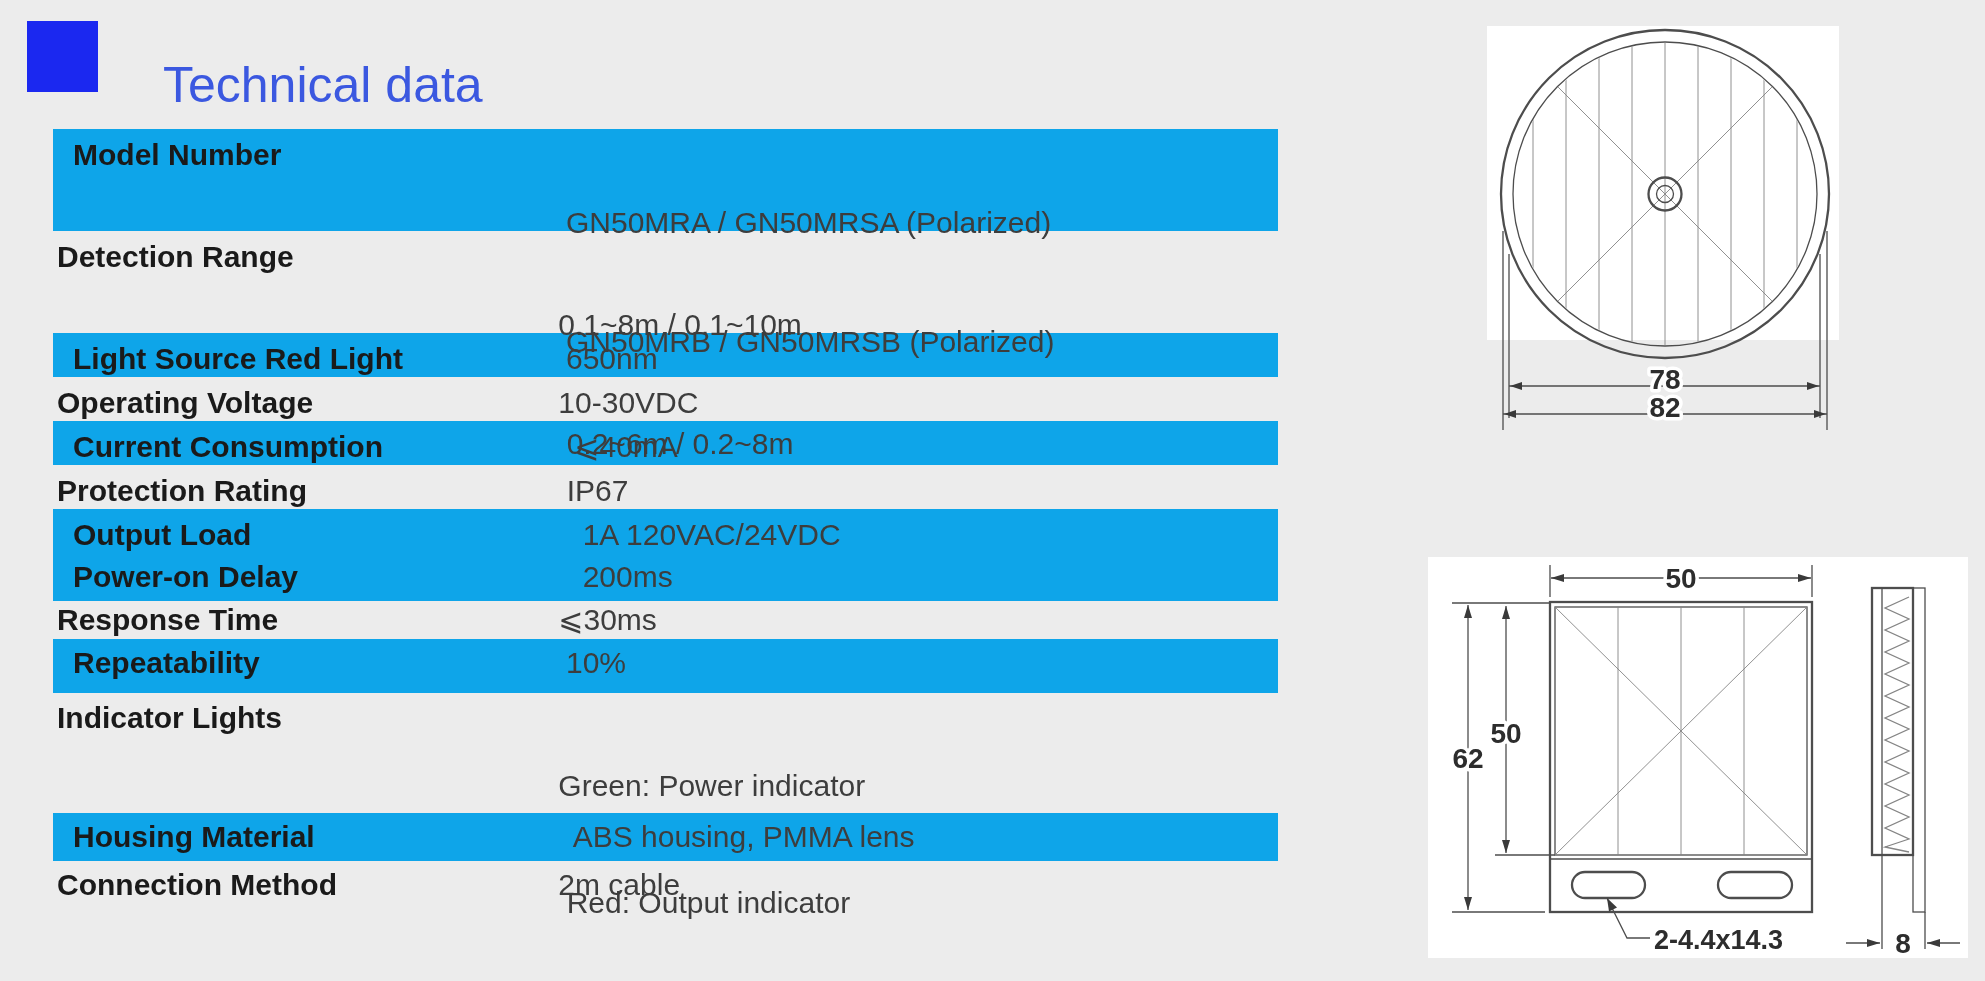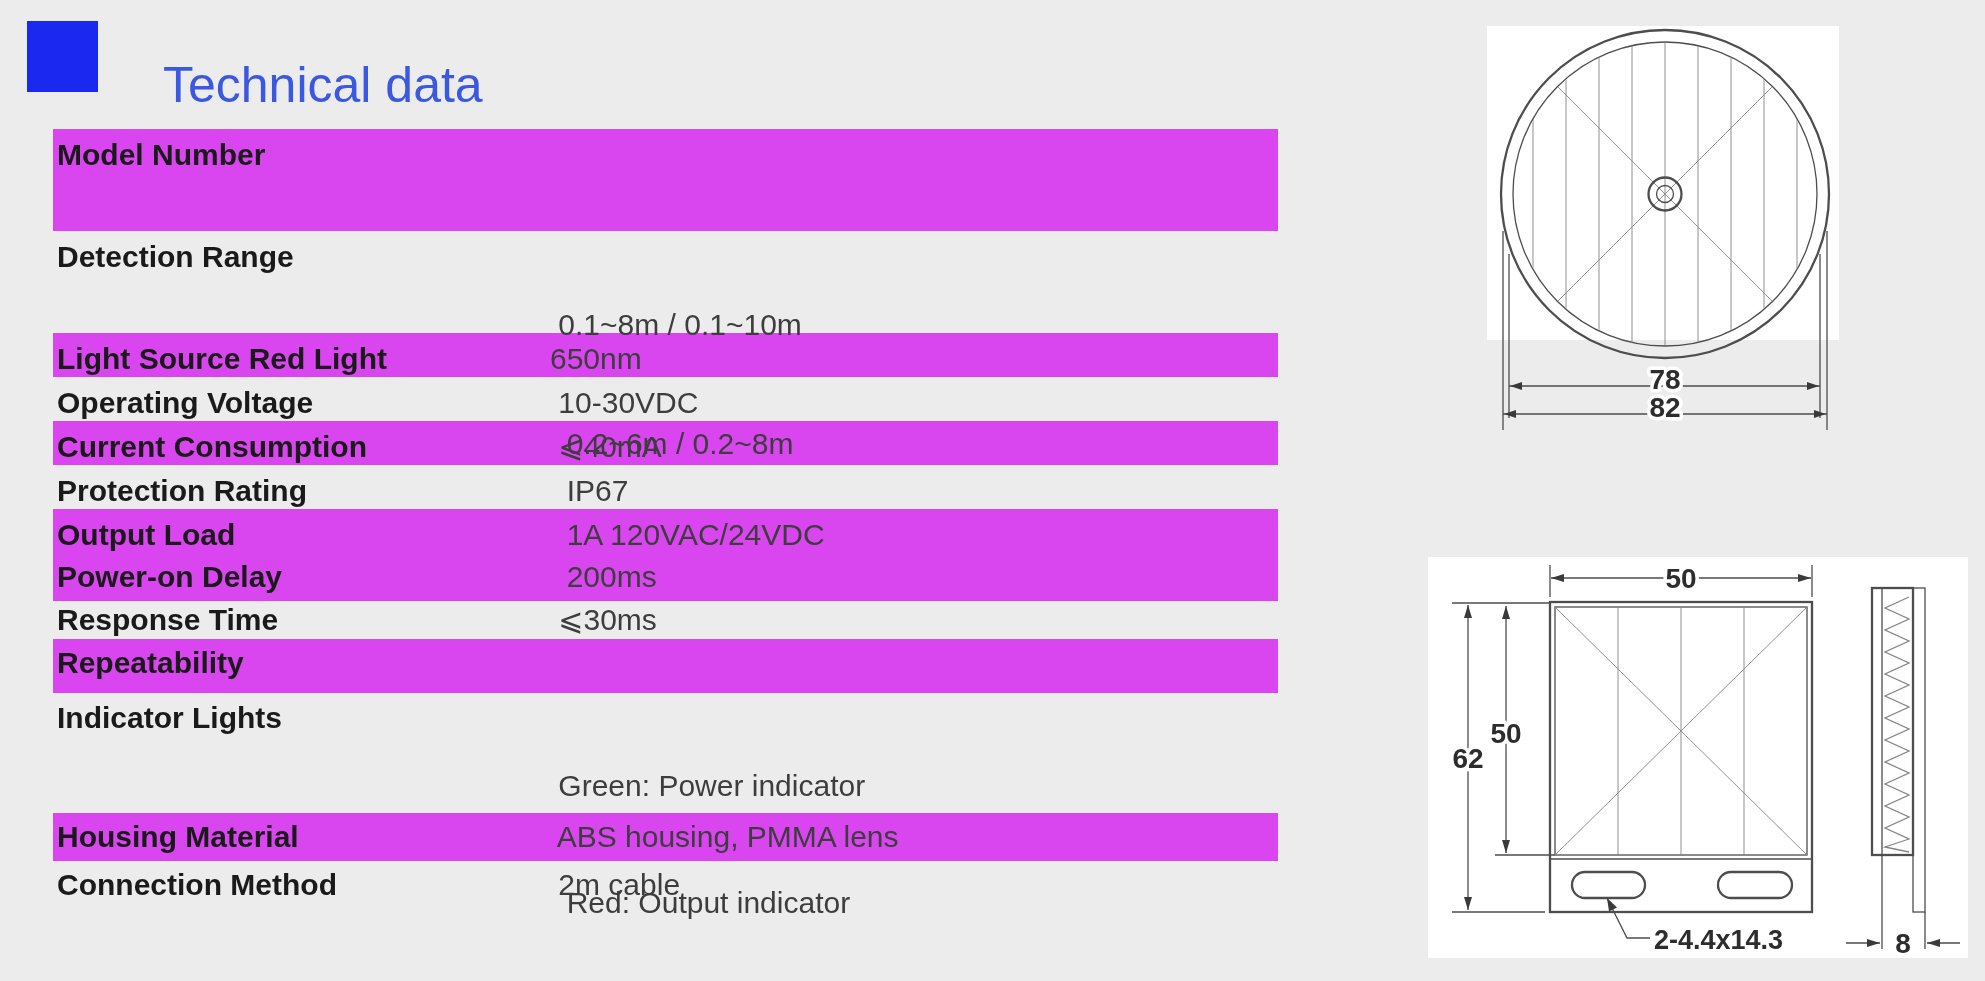--- a/index.html
+++ b/index.html
@@ -12,21 +12,21 @@
   }
   
   .accent-square{position:absolute;left:27px;top:21px;width:71px;height:71px;background:#1b28f0;}
   .page-title{
     position:absolute;left:163px;top:22px;
     font-size:50px;line-height:58px;font-weight:400;color:#3b58e0;
   }
   
   .spec-table{position:absolute;left:53px;top:129px;width:1225px;font-size:30px;}
   .row{display:flex;}
-  .gray{background:#d946ef;}
+  .gray{background:#0ea5e9;padding-left:16px;}
   .cell-label{width:493px;padding-left:4px;font-weight:700;color:#1a1a1a;}
   .cell-vals{flex:1;color:#3d3d3d;white-space:pre;}
   .r102{height:102px}.r102 .cell-label{line-height:51px}.r102 .line{height:51px;line-height:51px}
   .r98{height:120px}.r98 .cell-label{line-height:49px}.r98 .line{height:49px;line-height:49px}
   .r51{height:44px}.r51 .cell-label,.r51 .line{line-height:51px}
   .r48{height:48px}.r48 .cell-label,.r48 .line{line-height:48px}
   .r47{height:54px}.r47 .cell-label,.r47 .line{line-height:47px}
   .r38{height:38px}.r38 .cell-label,.r38 .line{line-height:38px}
   
   .draw-box{position:absolute;background:#ffffff;}
@@ -46,20 +46,24 @@
 </head>
 <body>
 
 <div class="accent-square"></div>
 <h1 class="page-title">Technical data</h1>
 
 <div class="spec-table">
 
   <div class="row gray r102">
     <div class="cell-label">Model Number</div>
+    <div class="cell-vals">
+      <div class="line">GN50MRA / GN50MRSA (Polarized)</div>
+      <div class="line">GN50MRB / GN50MRSB (Polarized)</div>
+    </div>
   </div>
 
   <div class="row r102">
     <div class="cell-label">Detection Range</div>
     <div class="cell-vals">
       <div class="line"> 0.1~8m / 0.1~10m</div>
       <div class="line">  0.2~6m / 0.2~8m</div>
     </div>
   </div>
 
@@ -94,20 +98,21 @@
     <div class="cell-vals"><div class="line">  200ms</div></div>
   </div>
 
   <div class="row r38">
     <div class="cell-label">Response Time</div>
     <div class="cell-vals"><div class="line"> ⩽30ms</div></div>
   </div>
 
   <div class="row gray r47">
     <div class="cell-label">Repeatability</div>
+    <div class="cell-vals"><div class="line">10%</div></div>
   </div>
 
   <div class="row r98">
     <div class="cell-label">Indicator Lights</div>
     <div class="cell-vals">
       <div class="line"> Green: Power indicator</div>
       <div class="line">  Red: Output indicator</div>
     </div>
   </div>
 

